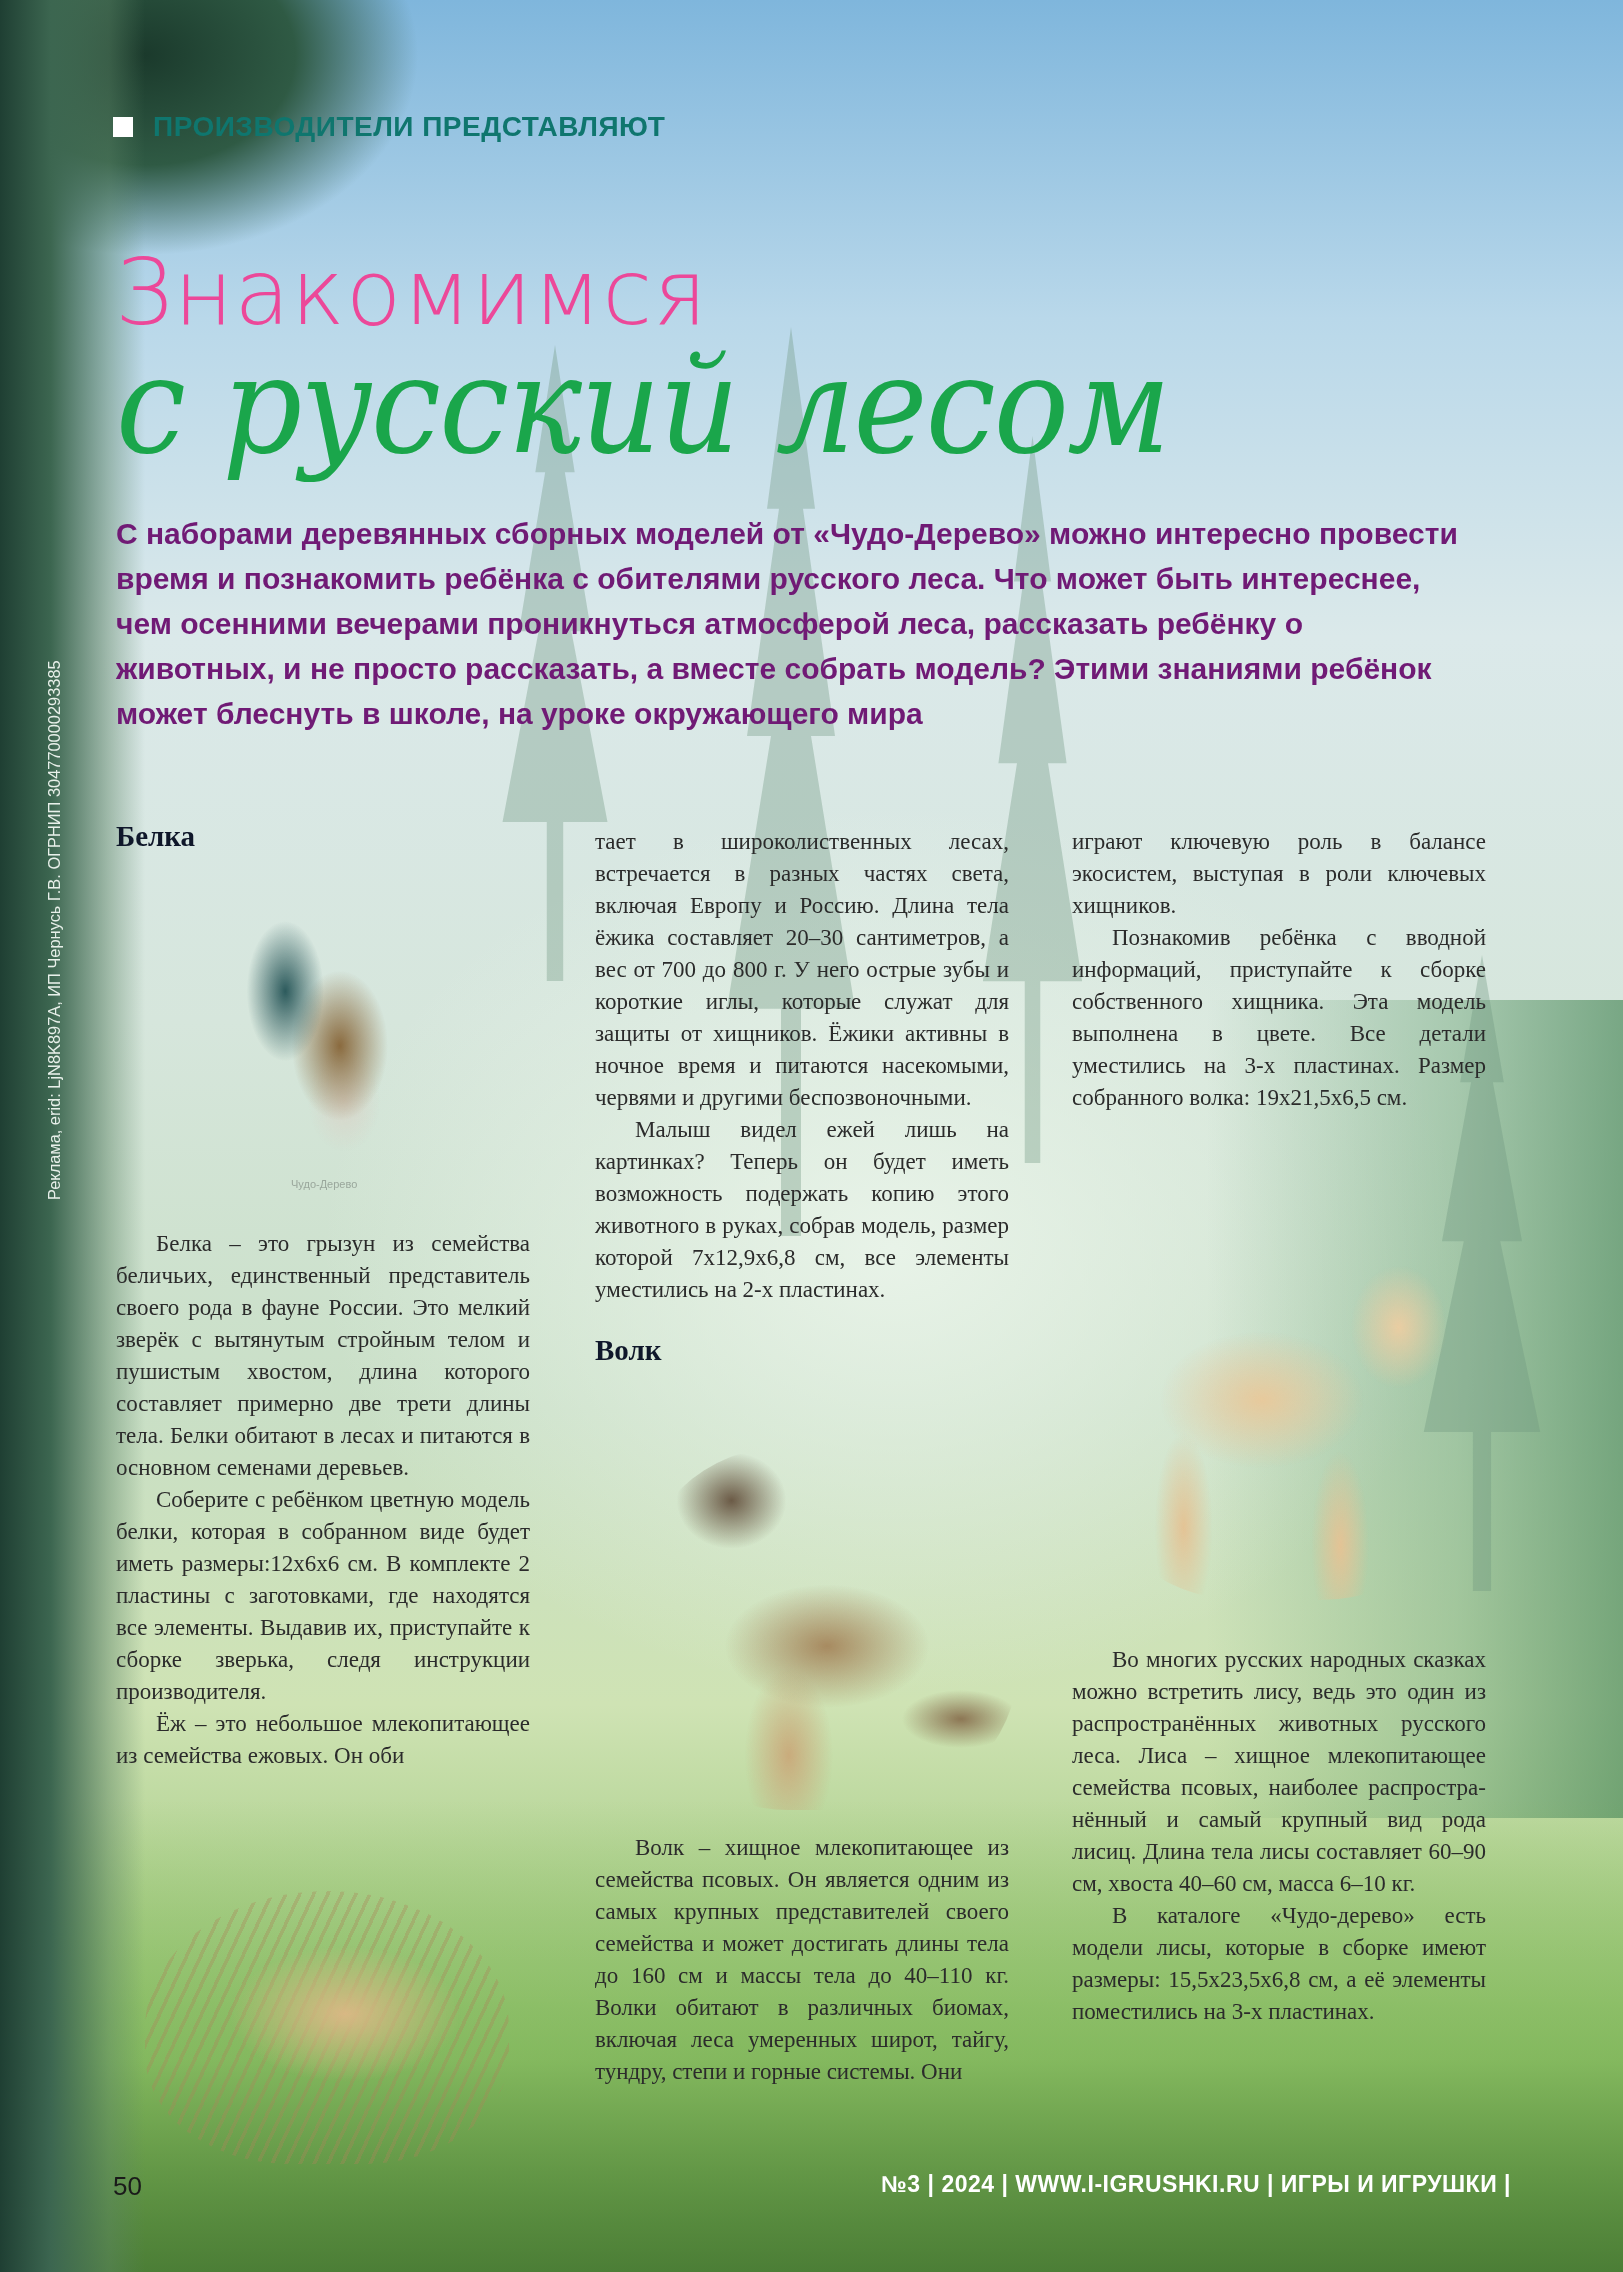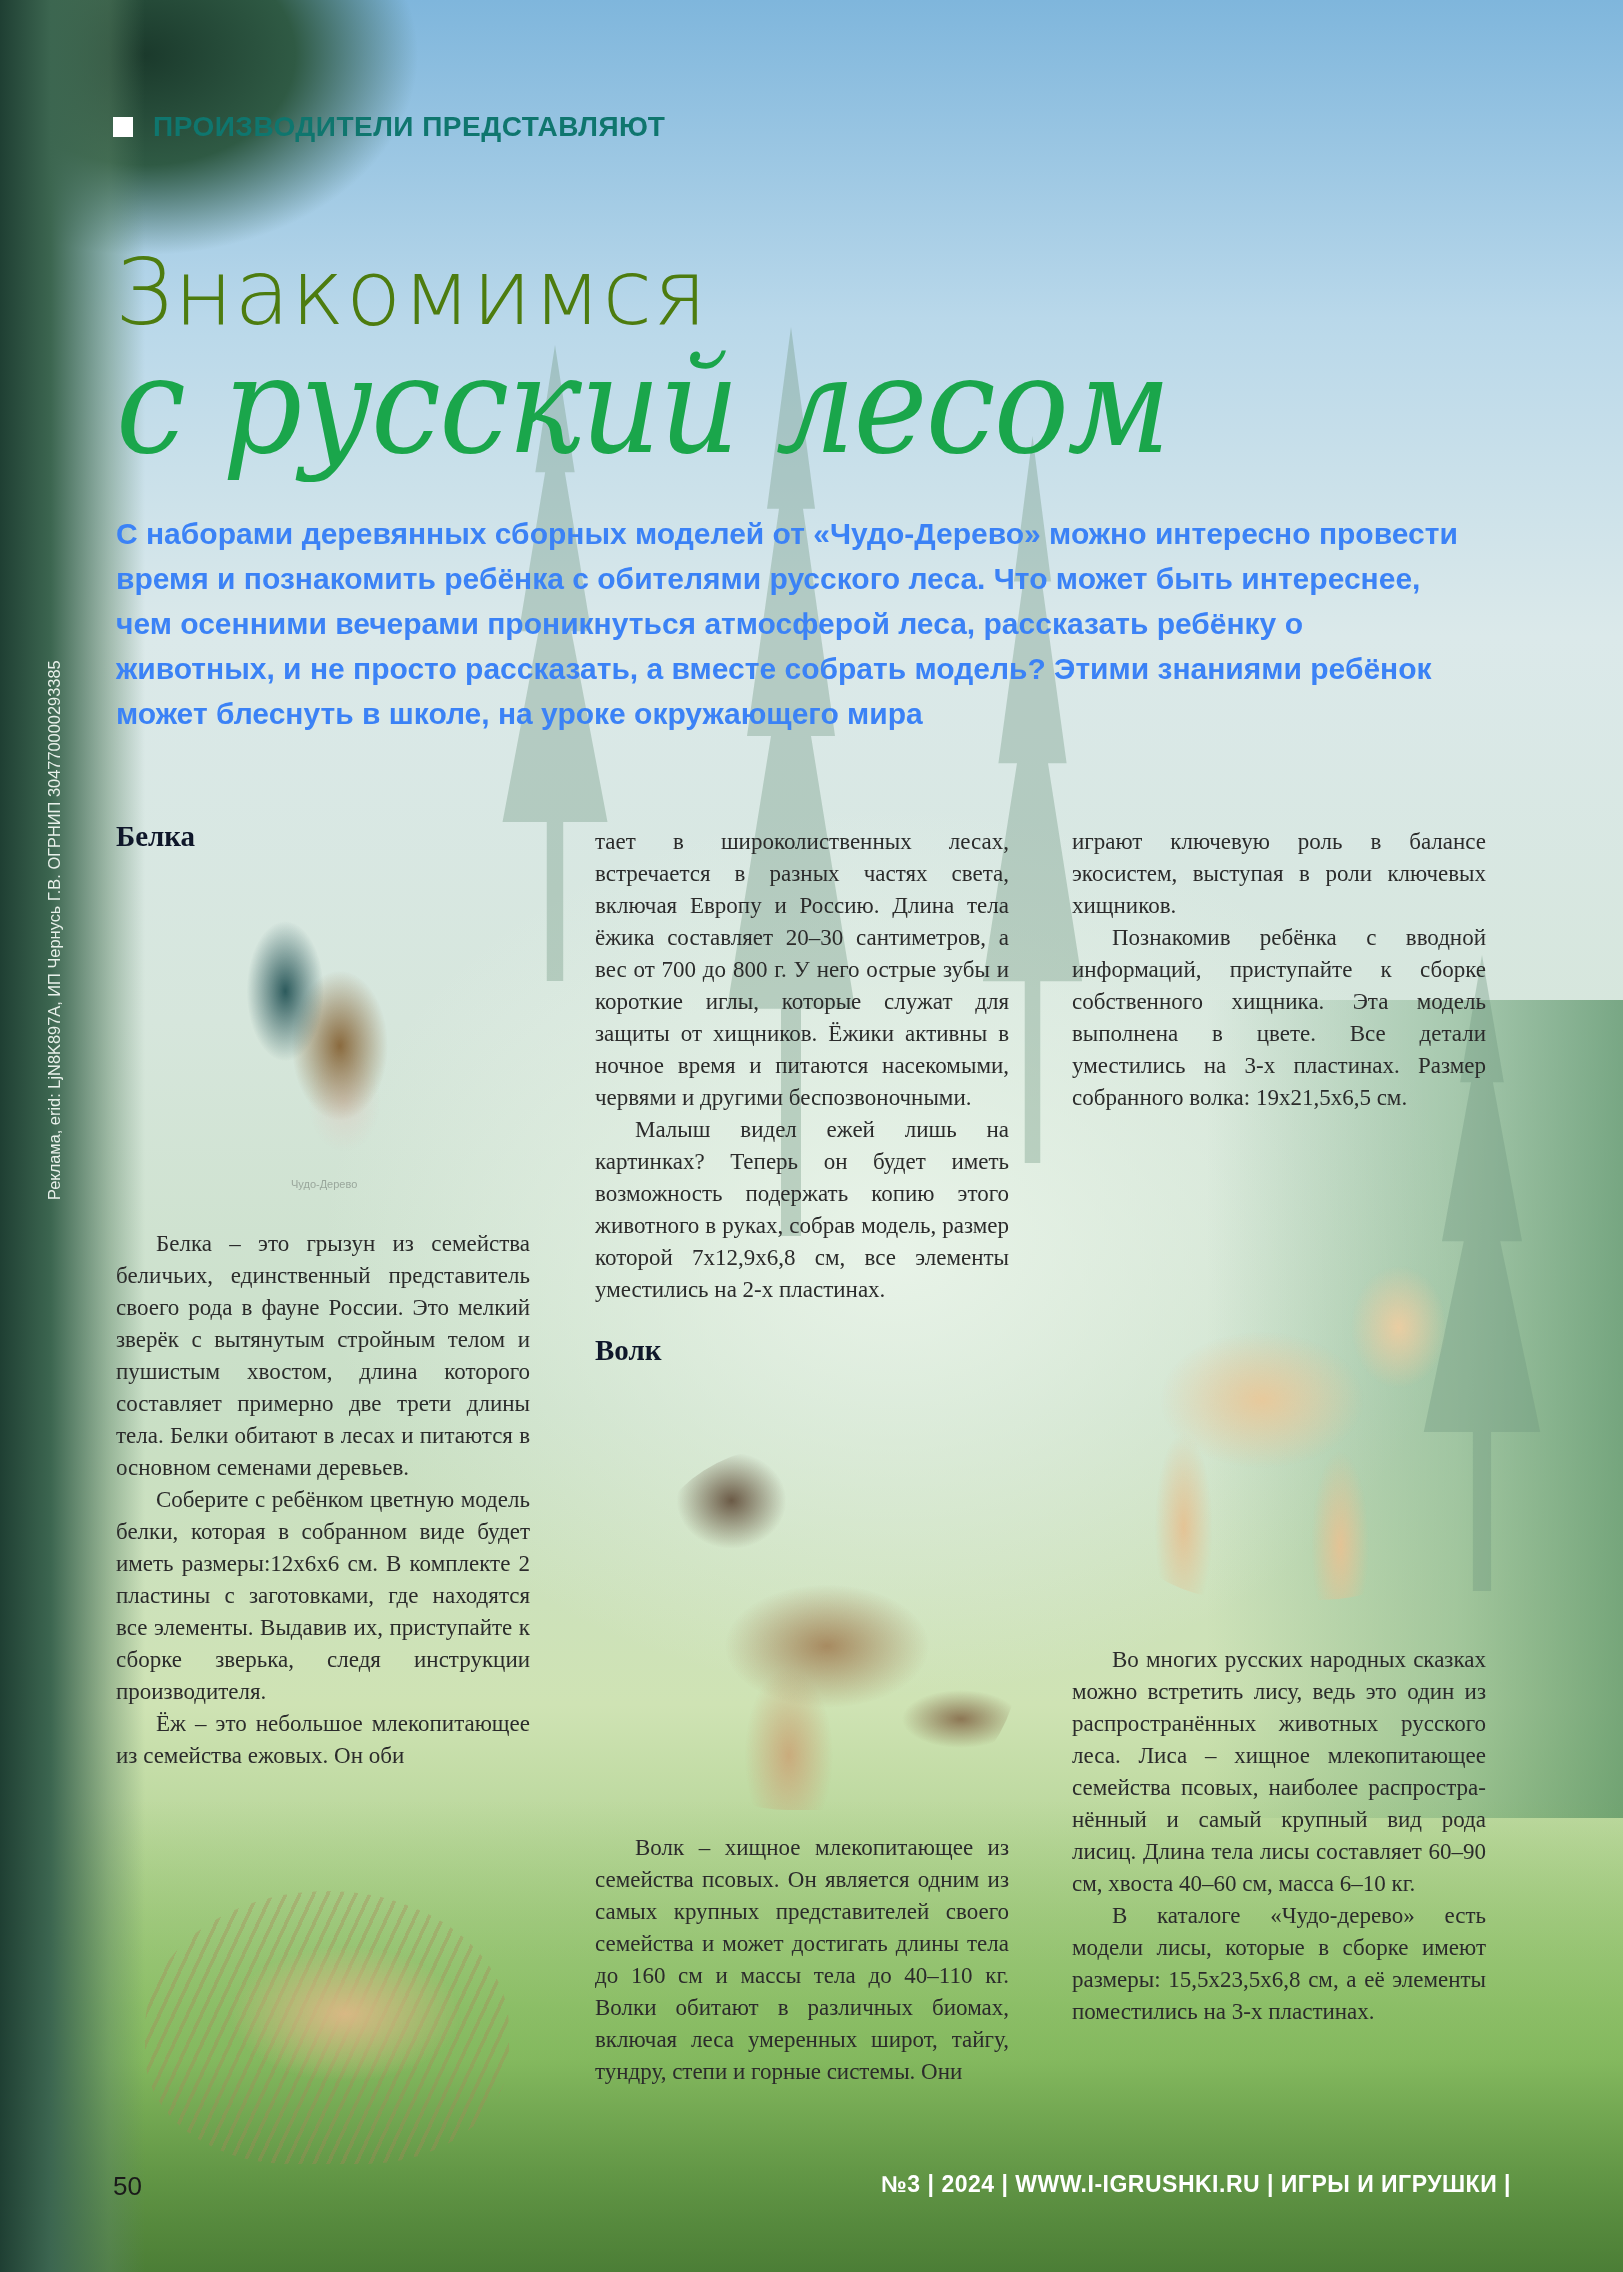--- a/index.html
+++ b/index.html
@@ -19,25 +19,25 @@
   .ground { position:absolute; left:0; bottom:0; width:1624px; height:473px;
     background:linear-gradient(180deg, rgba(150,200,110,0) 0%, rgba(120,180,80,0.55) 55%, rgba(70,120,50,0.85) 100%); }
   .tree { position:absolute; background:rgba(110,150,125,0.35);
     clip-path:polygon(50% 0, 62% 20%, 56% 20%, 72% 45%, 60% 45%, 82% 75%, 55% 75%, 55% 100%, 45% 100%, 45% 75%, 18% 75%, 40% 45%, 28% 45%, 44% 20%, 38% 20%); }
 
   .section-label { position:absolute; left:113px; top:111px; display:flex; align-items:center; gap:20px;
     color:#0f766e; font-family:"Liberation Sans", sans-serif; font-weight:bold; font-size:28px; letter-spacing:0.5px; }
   .section-label .sq { width:20px; height:20px; background:#fff; }
 
   .title1 { position:absolute; left:115px; top:247px; font-family:"DejaVu Sans", sans-serif; font-weight:200;
-    font-size:91px; color:#4d7c0f; letter-spacing:0.9px; line-height:1; }
+    font-size:91px; color:#ec4899; letter-spacing:0.9px; line-height:1; }
   .title2 { position:absolute; left:116px; top:338px; font-family:"DejaVu Serif", serif; font-style:italic;
     font-size:125px; color:#1aa64b; line-height:1; letter-spacing:-1.8px; transform:scaleY(1.08); transform-origin:left top; }
 
-  .lead { position:absolute; left:116px; top:511px; width:1346px; color:#3b82f6;
+  .lead { position:absolute; left:116px; top:511px; width:1346px; color:#701a75;
     font-family:"Liberation Sans", sans-serif; font-weight:bold; font-size:30px; line-height:45px; }
 
   .vert { position:absolute; left:45px; top:1200px; transform:rotate(-90deg); transform-origin:left top;
     color:#e8f0ea; font-family:"Liberation Sans", sans-serif; font-size:16.4px; white-space:nowrap; }
 
   .col { position:absolute; font-size:23px; line-height:32px; color:#2b2b2b; text-align:justify; hyphens:manual; }
   .col p { margin:0; text-indent:40px; }
   .col p.noind { text-indent:0; }
   .col h3 { margin:0; font-size:29px; color:#0f172a; font-weight:bold; line-height:36px; }
 

